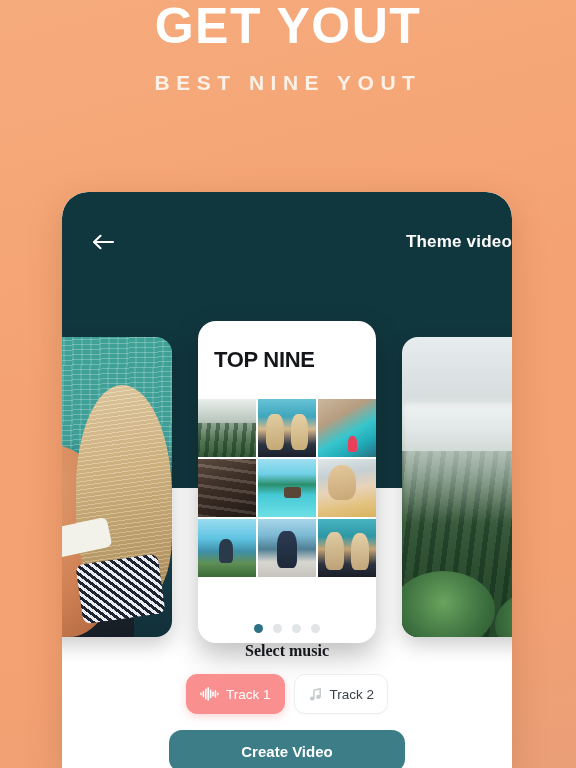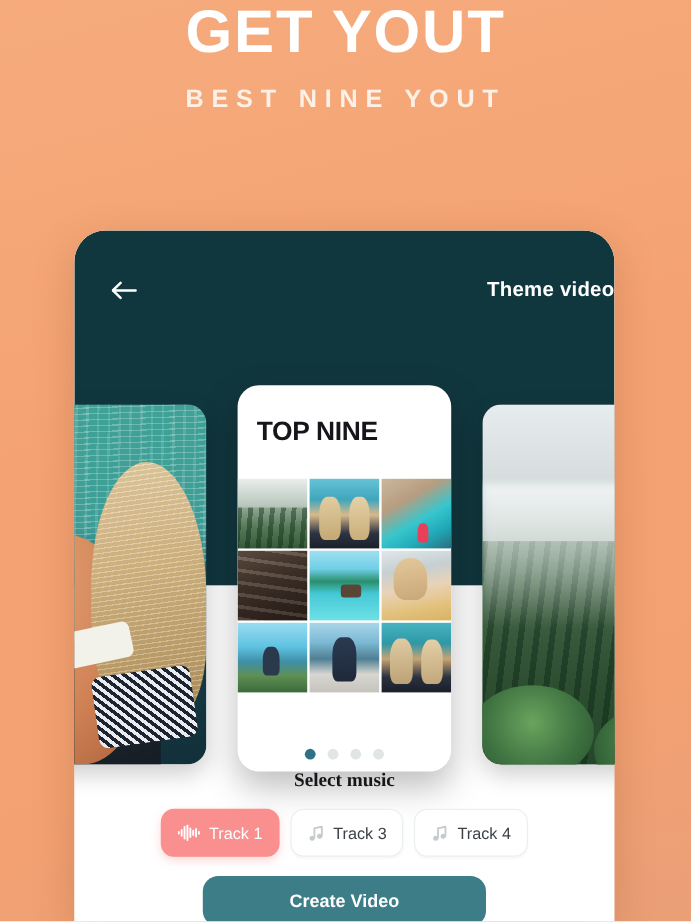--- a/index.html
+++ b/index.html
@@ -328,40 +328,30 @@
                 <path d="M13 5.2v3.6"></path>
               <path d="M15.4 3.9v6.2"></path>
                 <path d="M17.8 6.2v1.6"></path>
             </g>
           </svg>
         </span>
         <span>Track 1</span>
       </div>
 
 
+
       <div class="chip">
         <span>
           <svg width="15" height="15" viewBox="0 0 15 15" fill="none">
             <path d="M6 11.3V3.3l6.2-1.5v7.9" stroke="#c5cacd" stroke-width="1.5" stroke-linecap="round" stroke-linejoin="round"></path>
             <circle cx="4.1" cy="11.6" r="2.1" fill="#c5cacd"></circle>
             <circle cx="10.3" cy="9.9" r="2.1" fill="#c5cacd"></circle>
           </svg>
         </span>
-        <span>Track 3</span>
-      </div>
-
-      <div class="chip">
-        <span>
-          <svg width="15" height="15" viewBox="0 0 15 15" fill="none">
-            <path d="M6 11.3V3.3l6.2-1.5v7.9" stroke="#c5cacd" stroke-width="1.5" stroke-linecap="round" stroke-linejoin="round"></path>
-            <circle cx="4.1" cy="11.6" r="2.1" fill="#c5cacd"></circle>
-            <circle cx="10.3" cy="9.9" r="2.1" fill="#c5cacd"></circle>
-          </svg>
-        </span>
-        <span>Track 4</span>
+        <span>Track 2</span>
       </div>
 
     </div>
 
     <div class="cta-wrap">
       <button class="cta">Create Video</button>
     </div>
 
   </div>
 </div>

